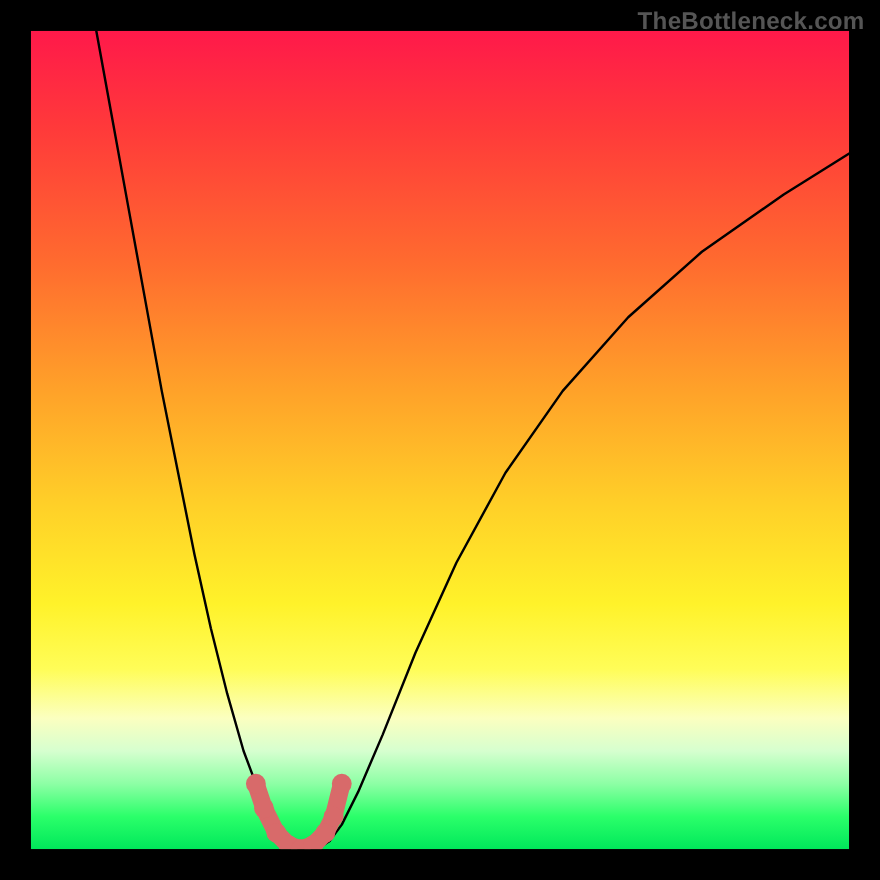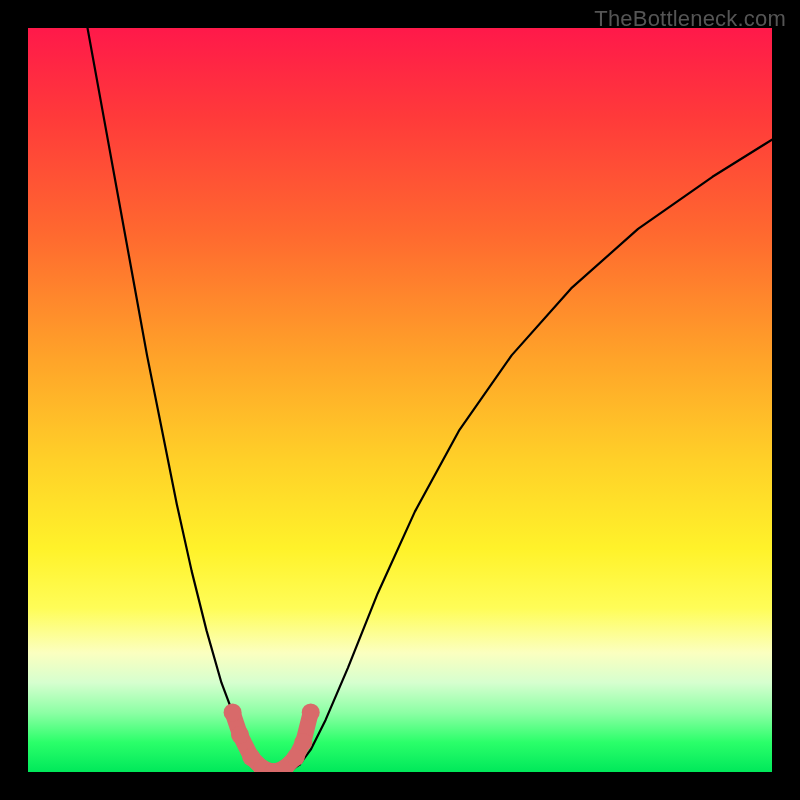--- a/index.html
+++ b/index.html
@@ -16,21 +16,21 @@
     width: 800px;
     height: 800px;
     background: #000;
   }
   .watermark {
     position: absolute;
     top: 6px;
     right: 14px;
     color: #555;
     font-size: 22px;
-    font-weight: 400;
+    font-weight: 700;
     letter-spacing: 0.2px;
     user-select: none;
   }
   .plot {
     position: absolute;
     left: 28px;
     top: 28px;
     width: 744px;
     height: 744px;
     overflow: hidden;

